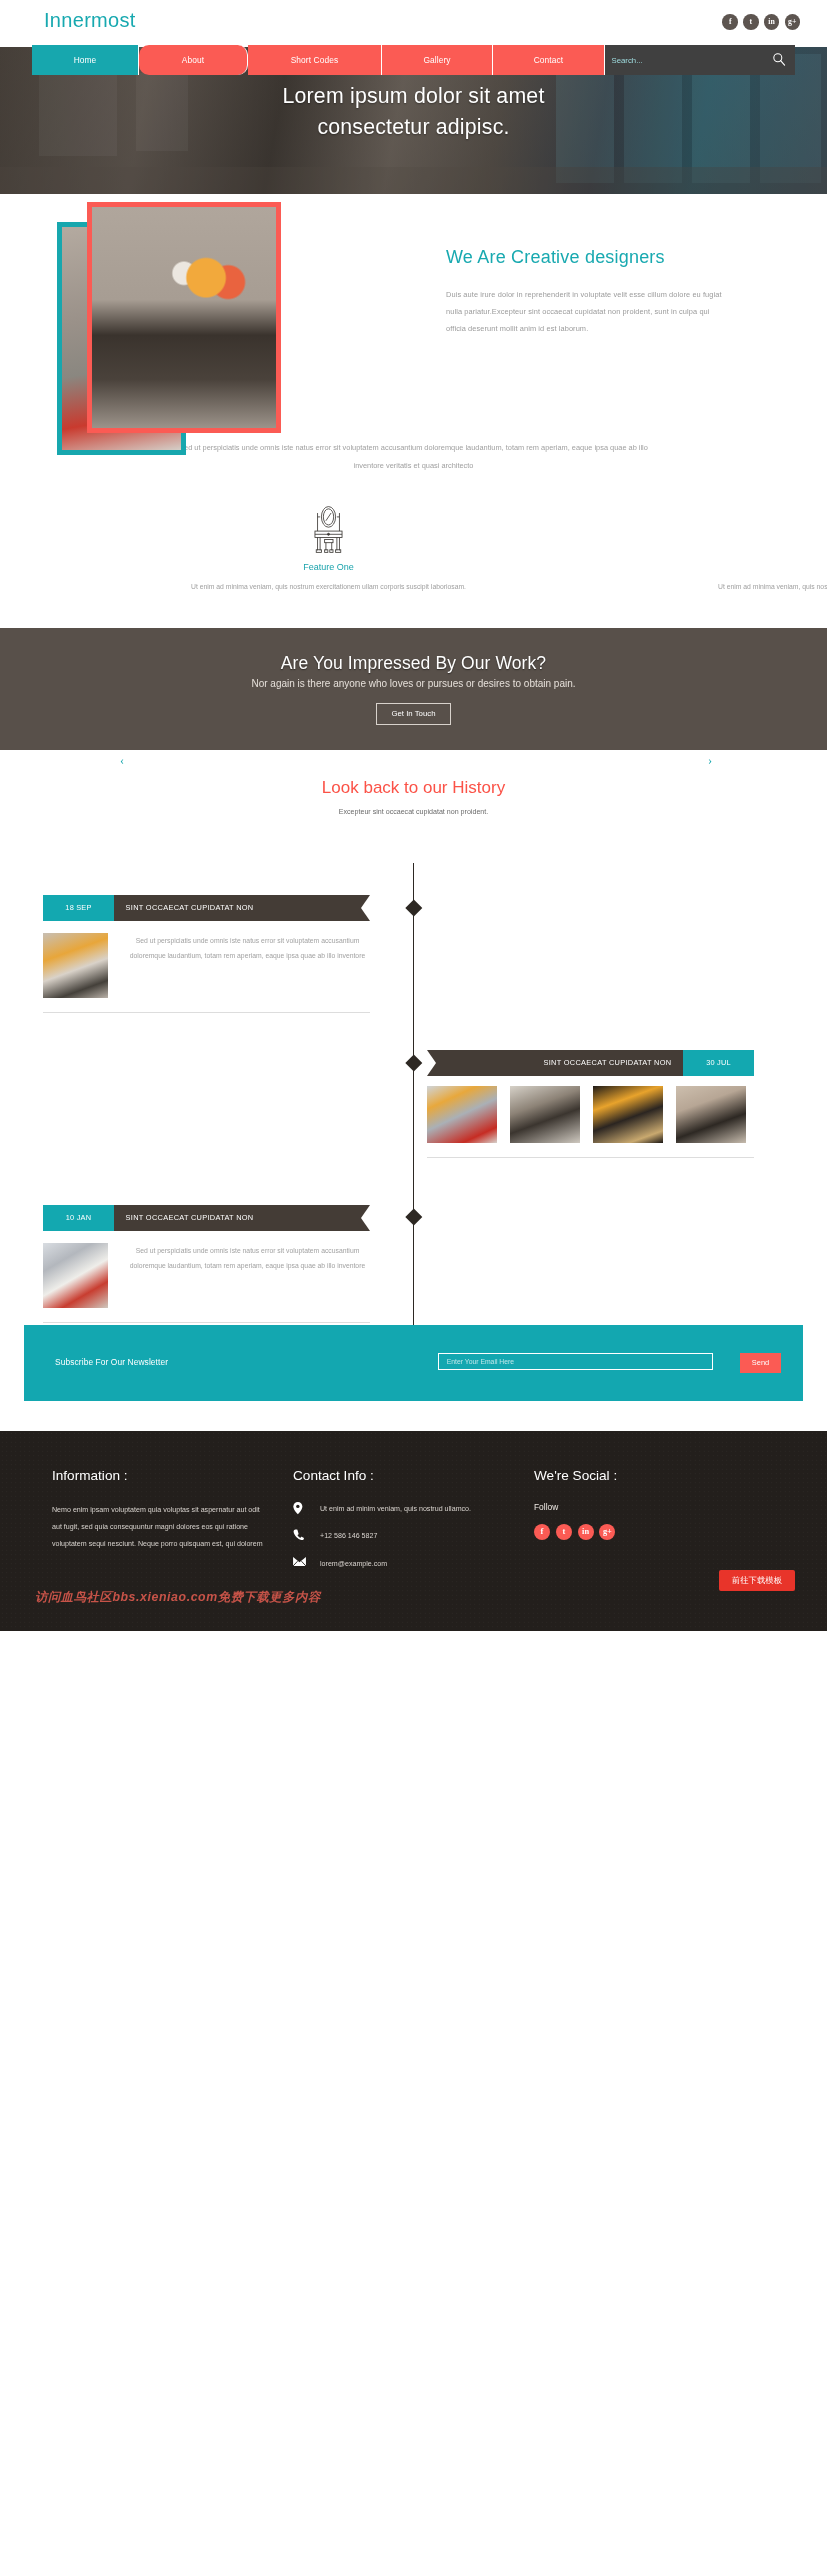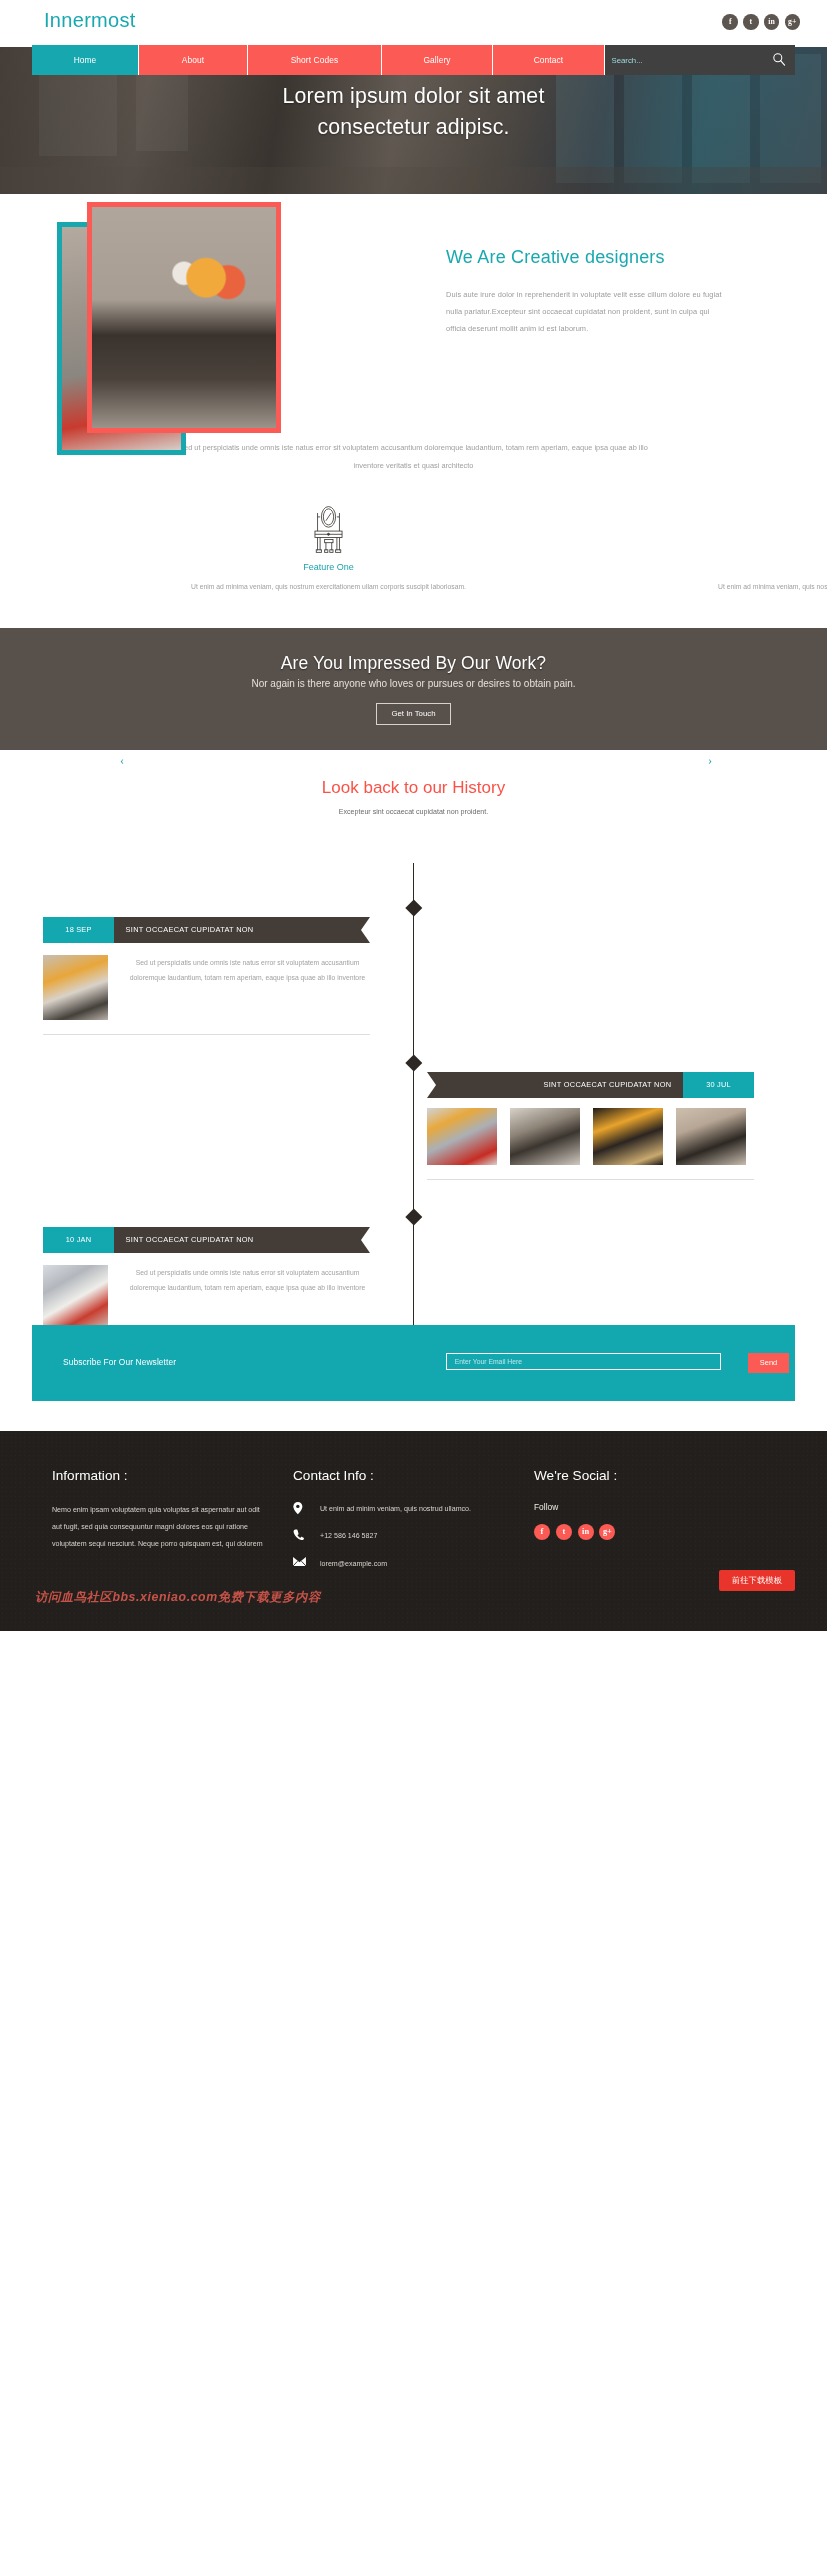--- a/index.html
+++ b/index.html
@@ -33,21 +33,21 @@
     position:absolute; left:32px; top:45px; width:763px; height:30px;
     display:flex; z-index:30;
   }
   .nav-item {
     flex:0 0 auto; height:30px; line-height:30px; text-align:center;
     color:#fff; font-size:8.4px; background:#fb5b54;
     border-right:0.6px solid #fff; cursor:pointer; letter-spacing:0.1px;
   }
   .nav-item.active { background:#17a7ae; }
   .nav-w1 { width:107px; }
-  .nav-w2 { width:109px; }
+  .nav-w2 { width:109px;border-radius:10px; }
   .nav-w3 { width:134px; }
   .nav-w4 { width:111px; }
   .nav-w5 { width:112px; }
   .nav-search {
     flex:1; background:#404040; position:relative; display:flex; align-items:center;
   }
   .nav-search input {
     border:0; background:transparent; outline:none; color:#9fdcdf;
     font-size:7.8px; padding-left:6.5px; width:100%;
     font-family:"Liberation Sans", sans-serif;
@@ -148,21 +148,21 @@
   .history .sub { color:#6b6b6b; font-size:7.1px; margin-top:10.3px; }
 
   .timeline { position:relative; margin-top:47px; height:462px; }
   .tl-line {
     position:absolute; left:413px; top:0; width:1.3px; height:462px; background:#2d2823;
   }
   .tl-dot {
     position:absolute; left:408px; width:11.6px; height:11.6px; background:#2d2823;
     transform:rotate(45deg);
   }
-  .tl-item { position:absolute; width:327px;margin-top:22px; }
+  .tl-item { position:absolute; width:327px; }
   .tl-item.left { left:43px; }
   .tl-item.right { left:427px; }
   .tl-head { height:26px; display:flex; position:relative; }
   .tl-date {
     width:71px; background:#13a8b0; color:#fff; font-size:7.4px;
     display:flex; align-items:center; justify-content:center; letter-spacing:0.2px;
   }
   .tl-title {
     flex:1; background:#443c36; color:#fff; font-size:7.4px;
     display:flex; align-items:center; padding-left:11.6px; letter-spacing:0.3px;
@@ -191,21 +191,21 @@
   .tl-gallery .g {
     width:70px; height:57px;
   }
   .g1 { background:linear-gradient(155deg,#cfd4d9 0%,#e8a83c 26%,#aab0b6 50%,#c62c23 82%,#d6d2cc 100%); }
   .g2 { background:linear-gradient(160deg,#d6d1c8 0%,#8d8377 35%,#3b352f 58%,#cfc9c0 100%); }
   .g3 { background:linear-gradient(160deg,#1f1b18 0%,#e8a32c 30%,#2b2521 55%,#c9a96f 85%,#1a1614 100%); }
   .g4 { background:linear-gradient(160deg,#cdbfae 0%,#b7a695 32%,#2d2823 64%,#c7bcae 100%); }
 
   
   .newsletter {
-    margin:0 32px; height:76px; background:#13a7b0; position:relative;
+    margin:0 24px; height:76px; background:#13a7b0; position:relative;
   }
   .newsletter .label {
     position:absolute; left:31px; top:32px; color:#fff; font-size:8.4px; letter-spacing:0.1px;
   }
   .news-input {
     position:absolute; left:414px; top:28.4px; width:275px; height:17px;
     background:transparent; border:1.3px solid #fff; color:#bfe7ea; font-size:6.8px;
     padding-left:7.8px; outline:none; font-family:"Liberation Sans", sans-serif;
   }
   .news-input::placeholder { color:#bfe7ea; }

